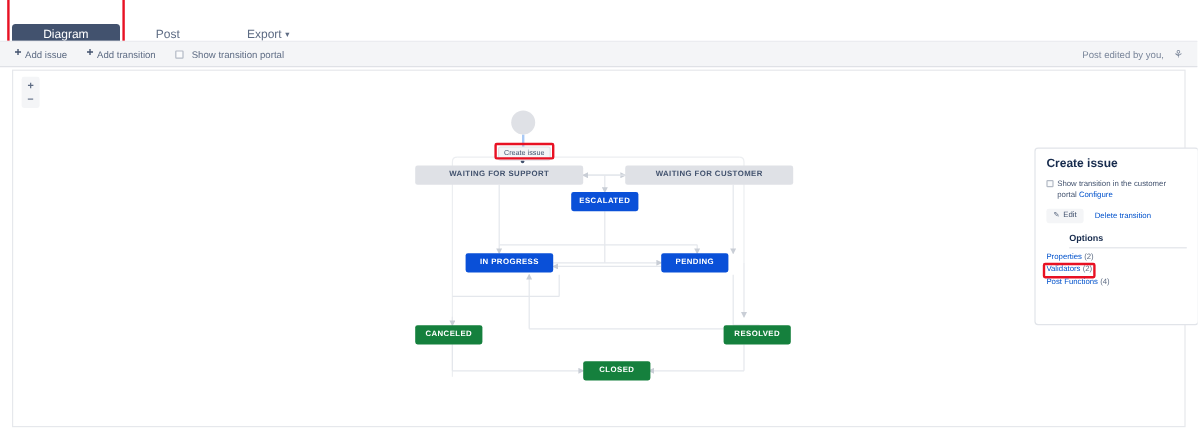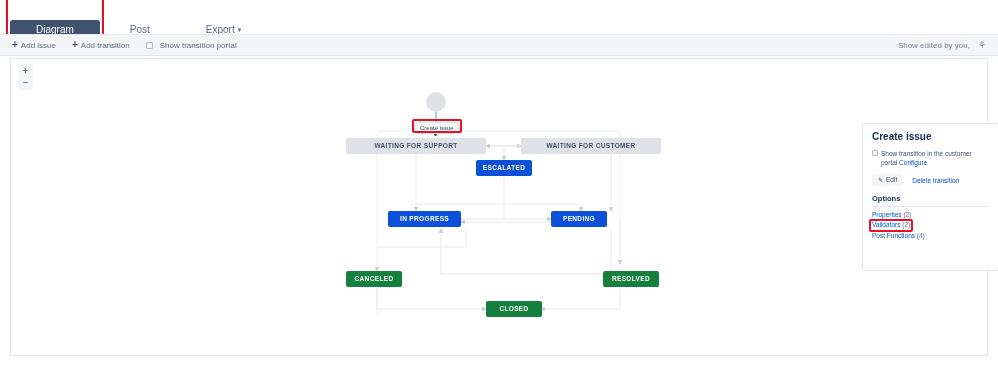--- a/index.html
+++ b/index.html
@@ -109,21 +109,21 @@
   .link { color:#0052cc; cursor:pointer; }
   .p-actions { display:flex; align-items:center; gap:9px; margin-top:6px; }
   .edit-btn {
     display:flex; align-items:center; gap:3px;
     background:#f4f5f7; border-radius:2px; padding:3px 6px;
     font-size:6.5px; color:#42526e; cursor:pointer; line-height:1;
   }
   .pencil { font-size:6px; color:#42526e; }
   .opt-title {
     font-size:7.5px; font-weight:bold; color:#172b4d; margin-top:9px;
-    padding-bottom:3px; border-bottom:1px solid #e1e4e9; line-height:1;
+    padding-bottom:3px; border-bottom:1px solid #e1e4e9; line-height:1;margin-left:19px;
   }
   .opt-list { margin-top:4px; display:flex; flex-direction:column; gap:2px; }
   .opt-item { font-size:6.5px; color:#0052cc; line-height:1.3; cursor:pointer; position:relative; width:fit-content; }
   .opt-item .cnt { color:#5e6c84; }
   .opt-item.hl .redbox { left:-3px; top:-2px; right:-3px; bottom:-2px; }
 </style>
 </head>
 <body>
 
 <div id="app">
@@ -146,21 +146,21 @@
     </div>
     <div class="sb-btn">
       <span class="plus">+</span>
       <span>Add transition</span>
     </div>
     <div class="sb-btn">
       <span class="cbx"></span>
       <span>Show transition portal</span>
     </div>
     <div class="sb-right">
-      <span>Show edited by you,</span>
+      <span>Post edited by you,</span>
       <span class="ppl-icon">⚘</span>
     </div>
   </div>
 
   <div class="canvas">
 
     <div class="zoomctl">
       <div>+</div>
       <div>–</div>
     </div>

